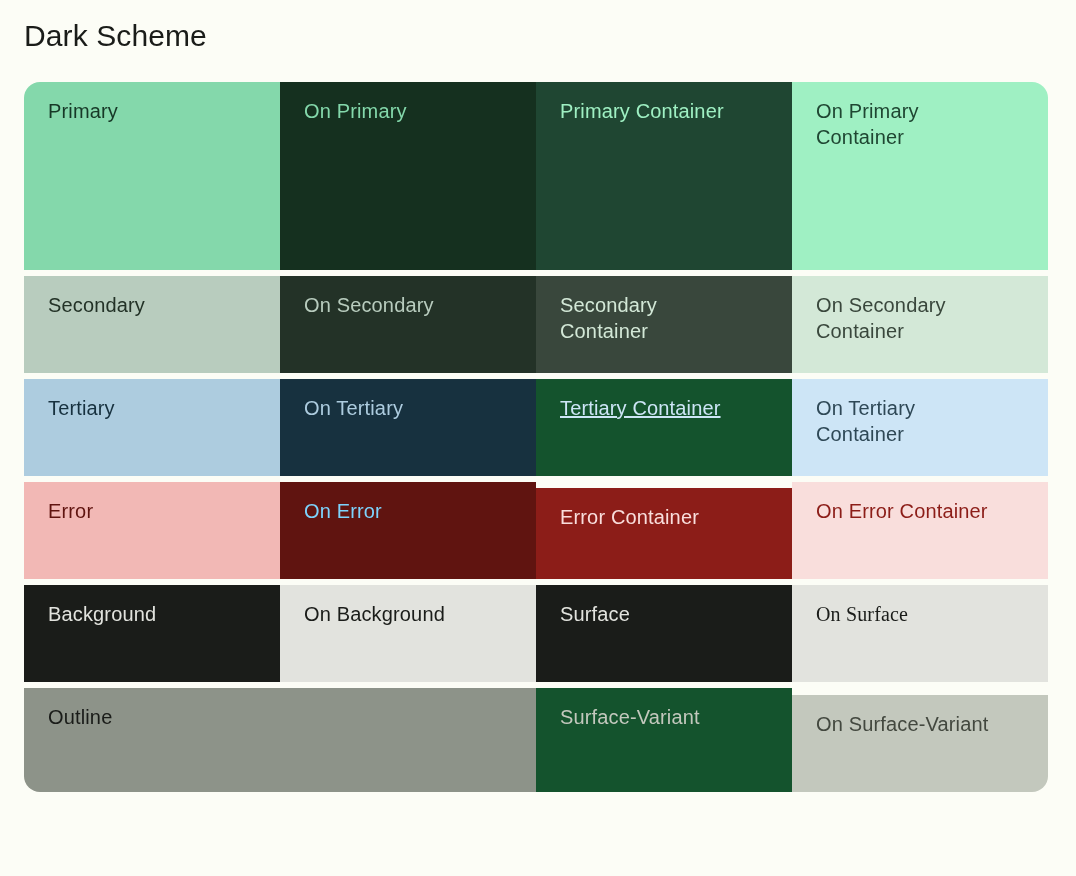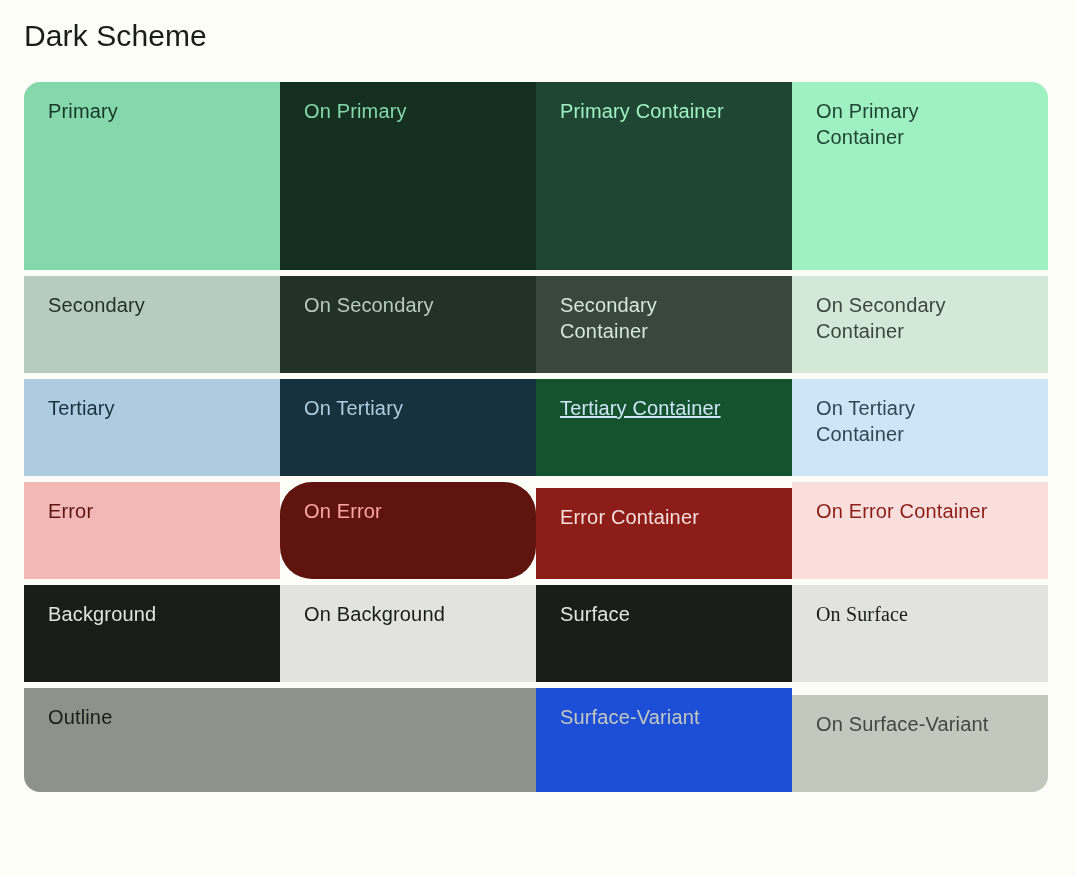--- a/index.html
+++ b/index.html
@@ -133,21 +133,21 @@
         <div class="swatch col-4" style="background: rgb(205, 229, 246); color: rgb(46, 72, 86);">
           <span class="swatch-label">On Tertiary
 Container</span>
         </div>
       </div>
       <div class="row-gap"></div>
       <div class="scheme-row row-normal">
         <div class="swatch col-1" style="background: rgb(242, 184, 181); color: rgb(96, 20, 16);">
           <span class="swatch-label">Error</span>
         </div>
-        <div class="swatch col-2" style="background: rgb(96, 20, 16); color: #fca5a5; border-radius: 32px;">
+        <div class="swatch col-2" style="background: rgb(96, 20, 16); color: #7dd3fc;">
           <span class="swatch-label">On Error</span>
         </div>
         <div class="swatch col-3" style="background: rgb(140, 29, 24); color: rgb(249, 222, 220); margin-top: 6px;">
           <span class="swatch-label">Error Container</span>
         </div>
         <div class="swatch col-4" style="background: rgb(249, 222, 220); color: rgb(140, 29, 24);">
           <span class="swatch-label">On Error Container</span>
         </div>
       </div>
       <div class="row-gap"></div>
@@ -163,21 +163,21 @@
         </div>
         <div class="swatch col-4" style="background: rgb(226, 227, 222); color: rgb(26, 28, 25); font-family: Liberation Serif, serif;">
           <span class="swatch-label">On Surface</span>
         </div>
       </div>
       <div class="row-gap"></div>
       <div class="scheme-row row-last">
         <div class="swatch col-span-2" style="background: rgb(141, 147, 137); color: rgb(26, 28, 25);">
           <span class="swatch-label">Outline</span>
         </div>
-        <div class="swatch col-2" style="background: #1d4ed8; color: rgb(195, 200, 189);">
+        <div class="swatch col-2" style="background: #14532d; color: rgb(195, 200, 189);">
           <span class="swatch-label">Surface-Variant</span>
         </div>
         <div class="swatch col-3" style="background: rgb(195, 200, 189); color: rgb(67, 72, 63); margin-top: 7px;">
           <span class="swatch-label">On Surface-Variant</span>
         </div>
       </div>
     </div>
 
 </div>
 

